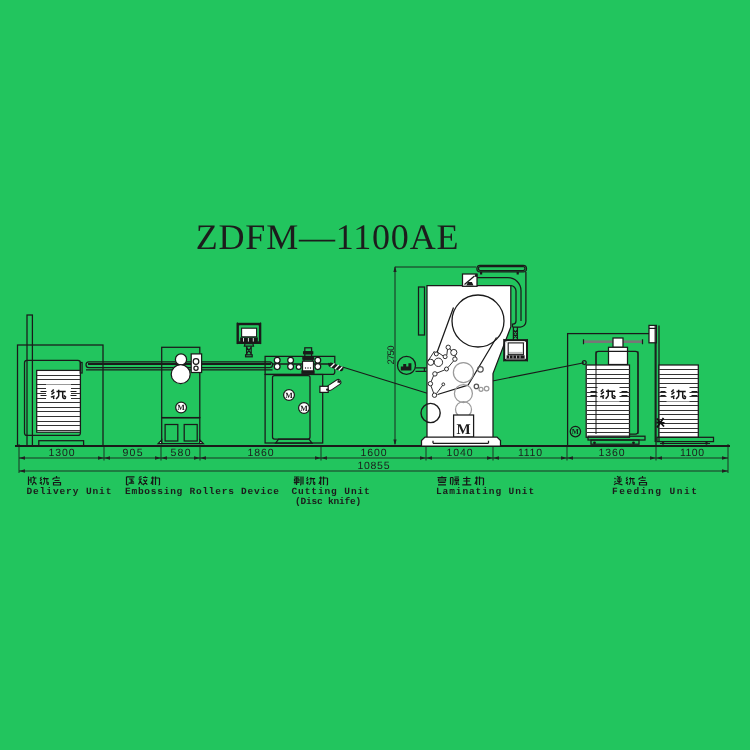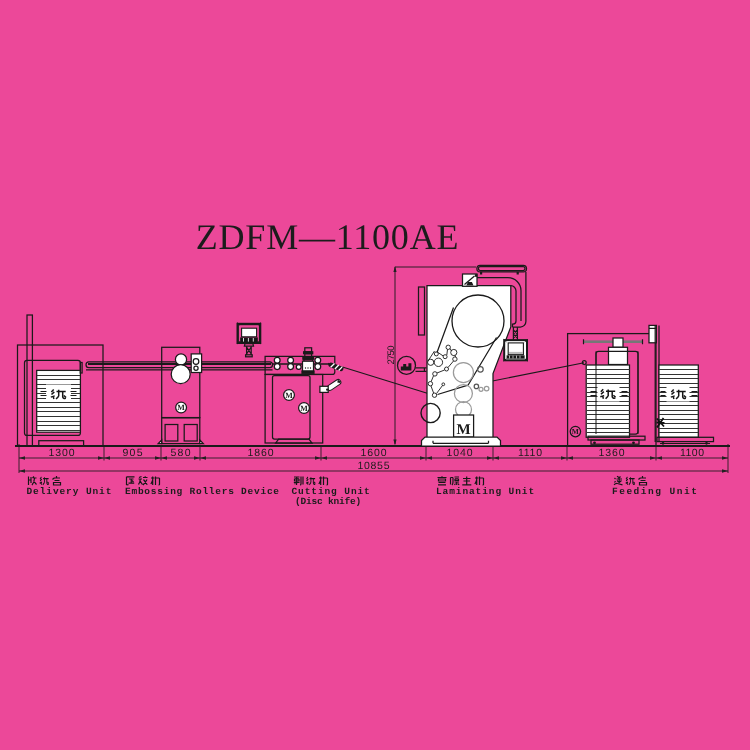--- a/index.html
+++ b/index.html
@@ -1,16 +1,16 @@
 <!DOCTYPE html>
 <html><head>
 <meta charset="utf-8">
 <style>
   html,body{margin:0;padding:0;background:#fff;}
-  .wrap{width:750px;height:750px;position:relative;background:#ec4899;}
+  .wrap{width:750px;height:750px;position:relative;background:#22c55e;}
   svg{display:block;}
   text{fill:#1c1c1c;font-family:"Liberation Sans",sans-serif;text-rendering:geometricPrecision;-webkit-font-smoothing:antialiased;}
   text.serif{font-family:"Liberation Serif",serif;}
   .monogrp text{font-family:"Liberation Mono",monospace;}
 </style>
 </head>
 <body>
 <div class="wrap">
 <svg width="750" height="750" viewBox="0 0 750 750" fill="none" stroke-linecap="butt">
 <defs>

